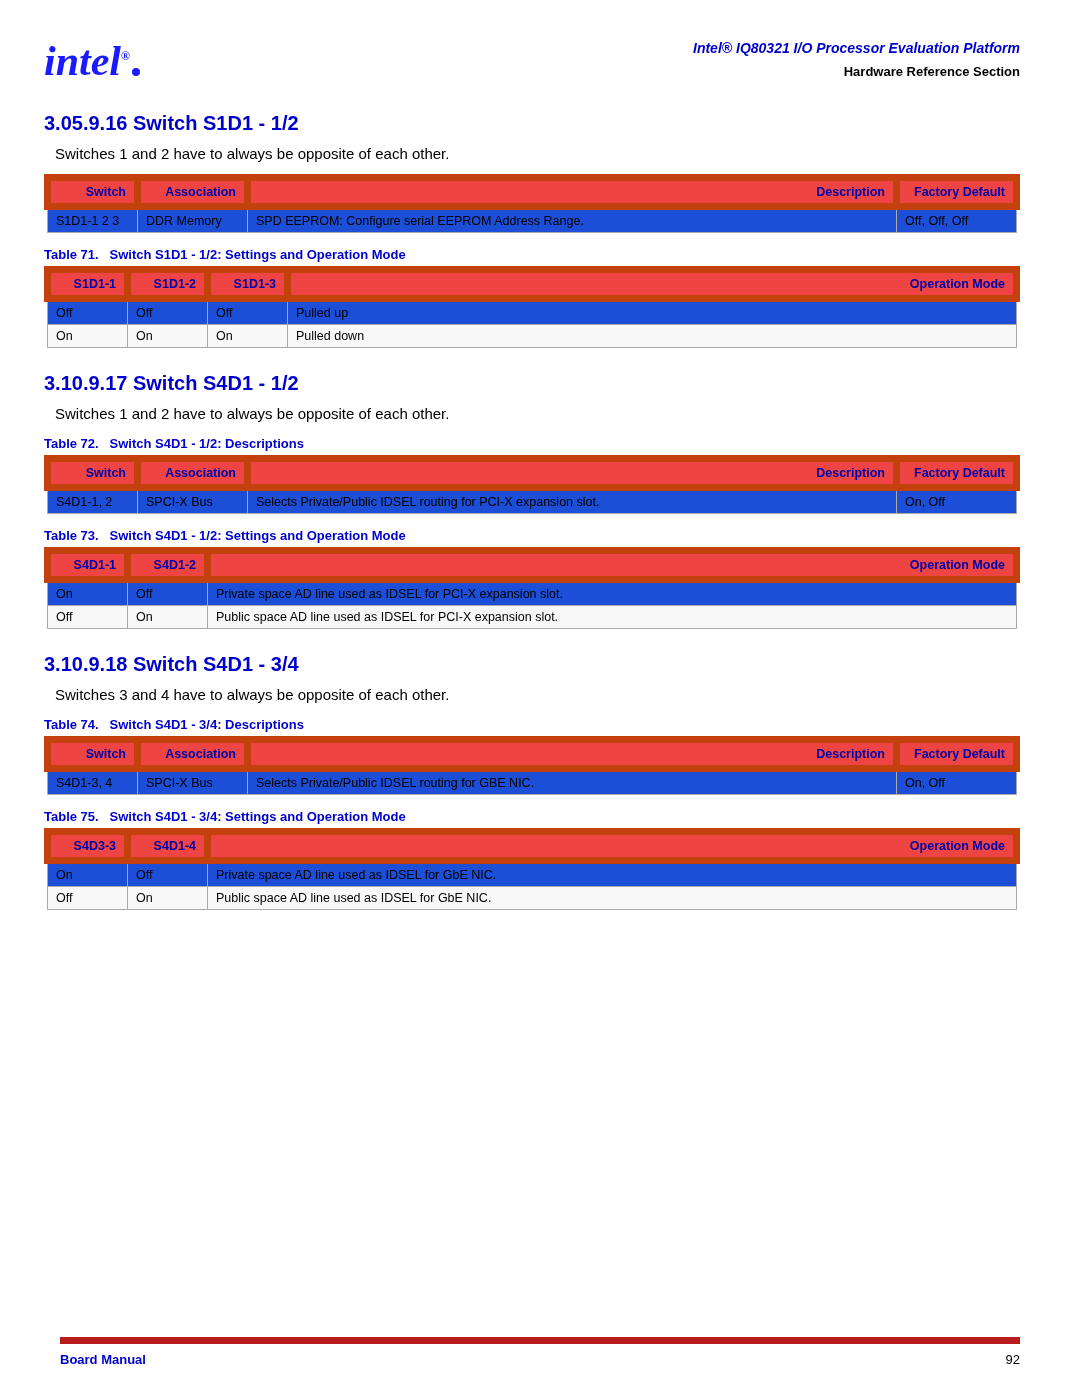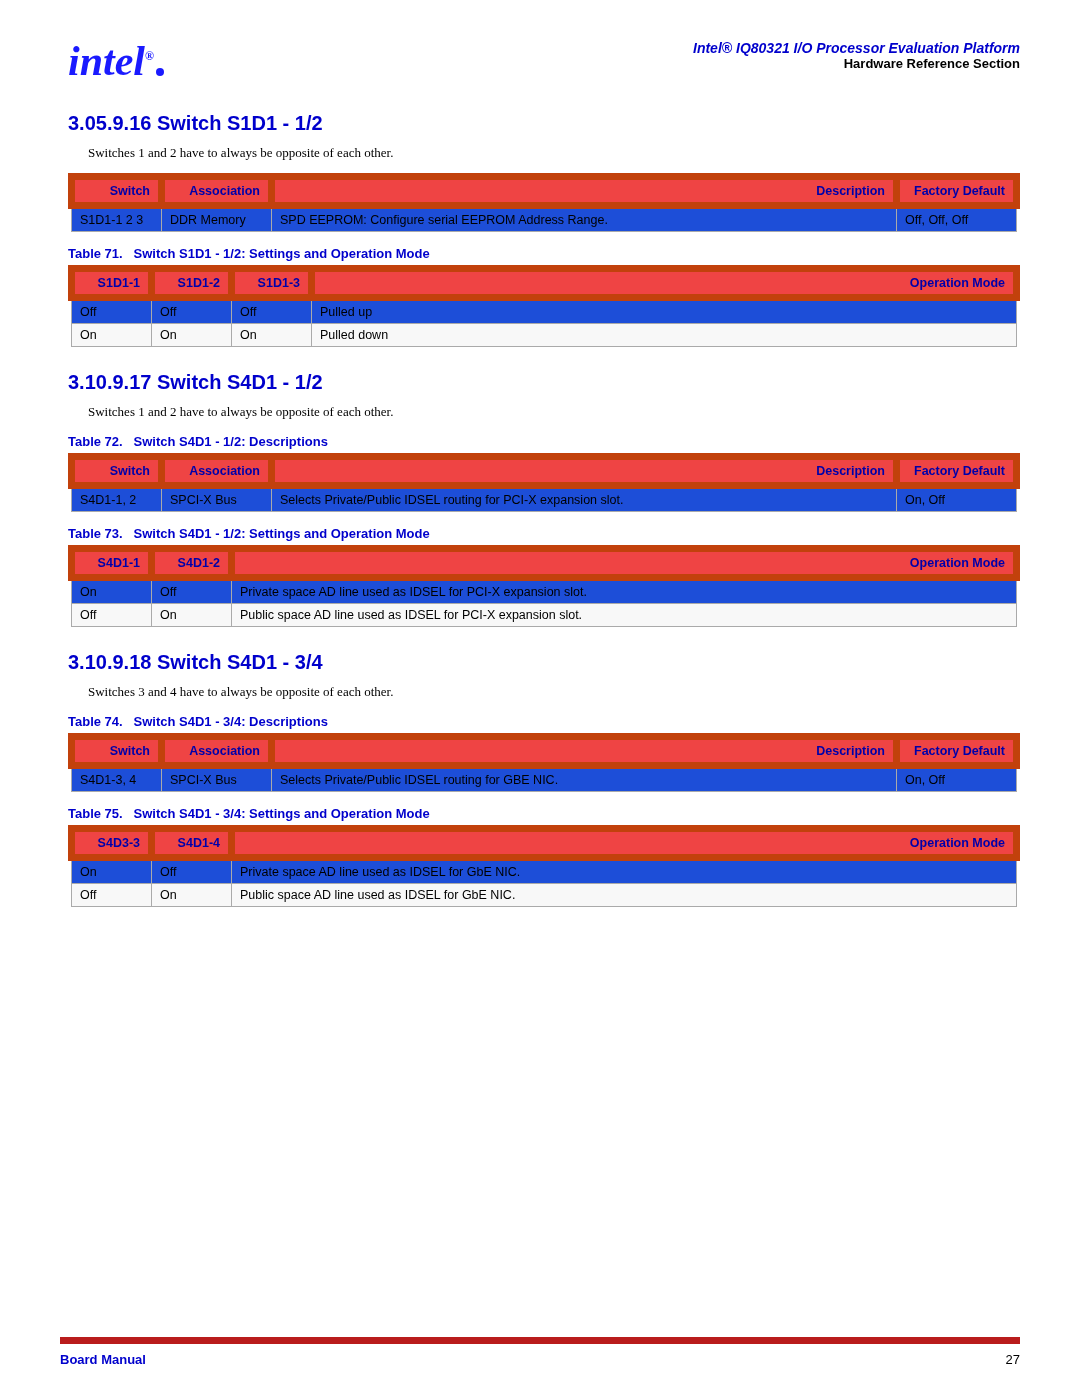--- a/index.html
+++ b/index.html
@@ -6,21 +6,21 @@
     body {
       font-family: Arial, Helvetica, sans-serif;
       font-size: 13px;
       color: #000;
       background: #fff;
       width: 1080px;
       min-height: 1397px;
       position: relative;
     }
     .page {
-      padding: 40px 60px 80px 68px;
+      padding: 40px 60px 80px 44px;
     }
     
     .header {
       display: flex;
       justify-content: space-between;
       align-items: flex-start;
       margin-bottom: 30px;
       border-bottom: none;
     }
     .header-right {
@@ -29,33 +29,33 @@
     .header-title {
       color: #0000cc;
       font-style: italic;
       font-weight: bold;
       font-size: 14px;
     }
     .header-subtitle {
       font-weight: bold;
       font-size: 13px;
       color: #000;
+      margin-top: 8px;
     }
     
     .section-heading {
       color: #0000cc;
       font-size: 20px;
       font-weight: bold;
       margin: 24px 0 10px 0;
     }
     .section-intro {
-      font-size: 13px;
+      font-size: 15px;
       margin-bottom: 12px;
-      margin-left: 20px;
-      font-family: Liberation Serif, serif;
+      margin-left: 11px;
     }
     
     .table-label {
       margin: 14px 0 4px 0;
       font-size: 13px;
     }
     .table-label .table-num {
       font-weight: bold;
       color: #0000cc;
     }
@@ -318,15 +318,15 @@
           <td>Off</td>
           <td>On</td>
           <td>Public space AD line used as IDSEL for GbE NIC.</td>
         </tr>
       </tbody>
     </table>
   </div>
 
   <div class="footer">
     <div class="footer-left">Board Manual</div>
-    <div class="footer-right">27</div>
+    <div class="footer-right">92</div>
   </div>
 </div>
 
 </body></html>

